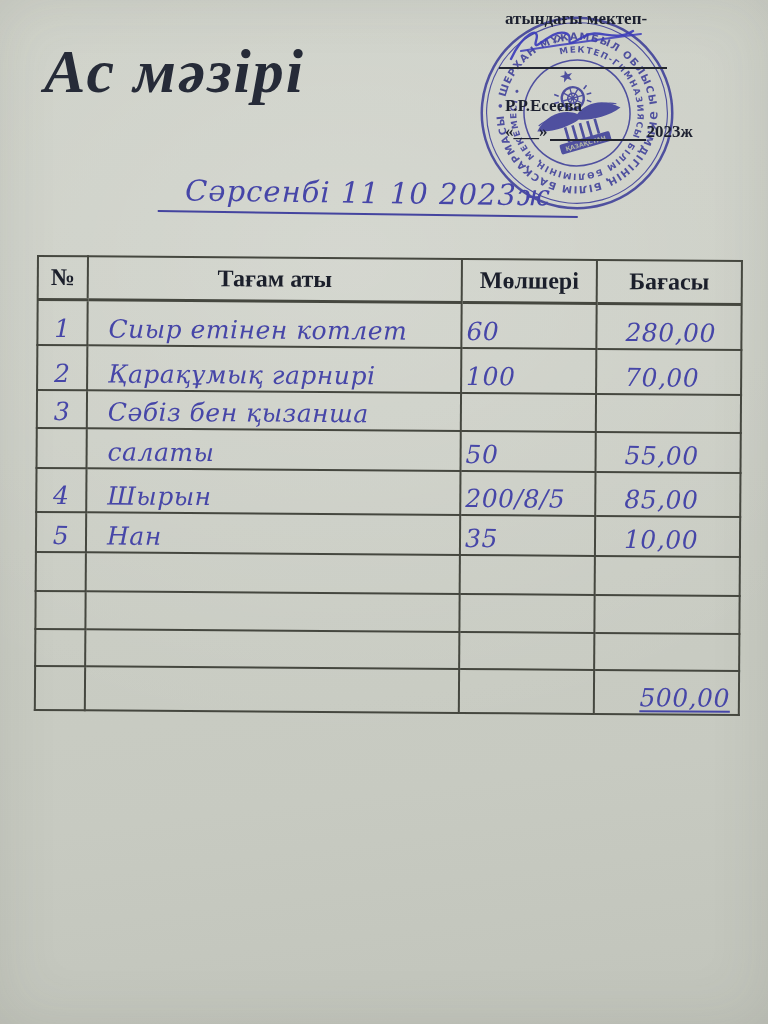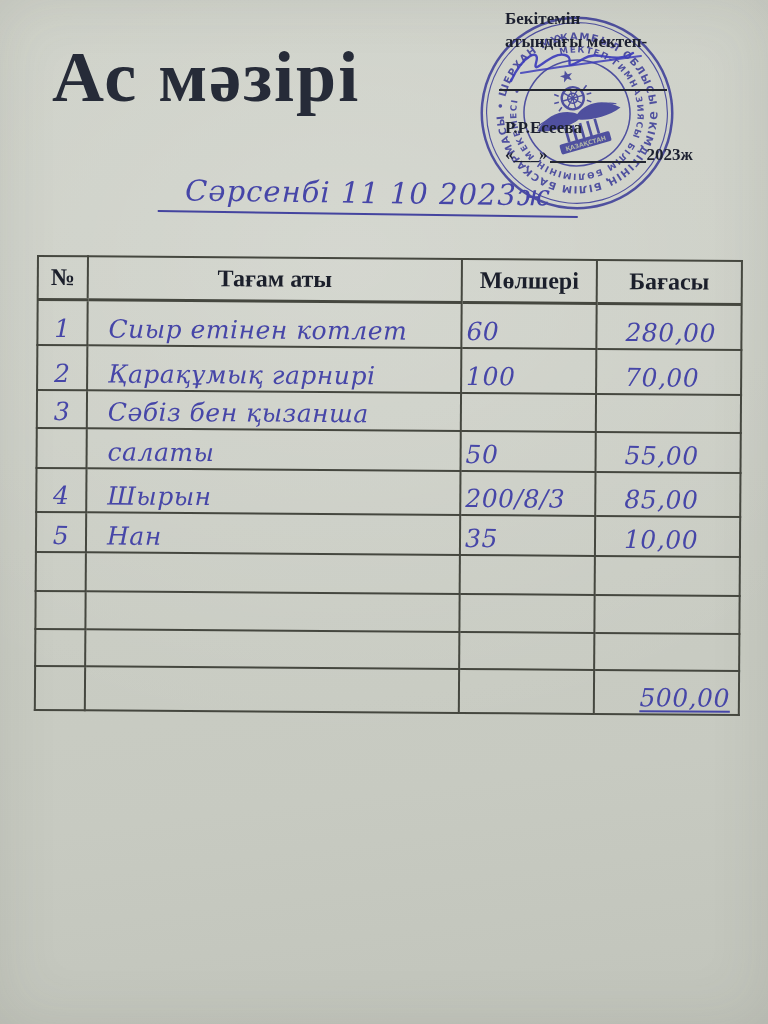--- a/index.html
+++ b/index.html
@@ -12,23 +12,24 @@
     position: relative;
     width: 768px; height: 1024px;
     background:
       radial-gradient(ellipse 900px 700px at 45% 25%, rgba(255,255,255,0.18), rgba(255,255,255,0) 70%),
       linear-gradient(173deg, #cdd0c7 0%, #cbcec5 40%, #c7cac1 75%, #c1c4bb 100%);
     box-shadow: inset 0 0 60px rgba(80,85,75,0.12);
   }
 
   
   .title {
-    position: absolute; left: 52px; top: 36px;
-    font-size: 72px; font-weight: 700; letter-spacing: 2px;
+    position: absolute; left: 44px; top: 36px;
+    font-size: 62px; font-weight: 700; letter-spacing: 2px;
     color: #262b38;
+    font-style: italic;
   }
 
   
   .approval {
     position: absolute; left: 505px; top: 8px; width: 255px;
     font-size: 17px; font-weight: 700; color: #1d2130;
     line-height: 22.5px;
   }
   .sig-area { position: relative; height: 46px; }
   .sig-line {
@@ -145,21 +146,20 @@
       <path class="ink" d="M-42,2 C-30,-4 -12,-3 0,3 M42,2 C30,-4 12,-3 0,3" stroke-width="1.2"></path>
 
       <path class="ink" d="M-16,11 L-16,27 M-8,11 L-8,29 M0,11 L0,29 M8,11 L8,29 M16,11 L16,27" stroke-width="2.8"></path>
 
       <rect class="fill" x="-27" y="27" width="54" height="10.5" rx="2"></rect>
       <text x="0" y="35.2" font-size="6.4" text-anchor="middle" style="fill:#ccd0c8">ҚАЗАҚСТАН</text>
     </g>
   </svg>
 
   <div class="approval">
-    <div>Бекітемін</div>
     <div>атындағы мектеп-</div>
     <div class="sig-area">
       <div class="sig-line"></div>
       <svg class="sig-svg" width="175" height="56" viewBox="0 0 175 56">
         <path d="M10,42 C22,16 40,8 35,24 C31,38 50,12 64,16 C76,19 58,34 82,20 C98,10 112,26 132,14" fill="none" stroke="#3d3dbb" stroke-width="2.4" stroke-linecap="round" opacity="0.92"></path>
         <path d="M20,34 C55,28 95,23 140,17" fill="none" stroke="#3d3dbb" stroke-width="2" stroke-linecap="round" opacity="0.85"></path>
       </svg>
     </div>
     <div class="signatory">Р.Р.Есеева</div>
     <div class="date-row"><span>«___»</span><span class="date-blank"></span><span>2023ж</span></div>
@@ -204,21 +204,21 @@
         </tr>
         <tr>
           <td class="hw c-no"></td>
           <td class="hw c-name">салаты</td>
           <td class="hw c-amt">50</td>
           <td class="hw c-price">55,00</td>
         </tr>
         <tr>
           <td class="hw c-no">4</td>
           <td class="hw c-name">Шырын</td>
-          <td class="hw c-amt">200/8/3</td>
+          <td class="hw c-amt">200/8/5</td>
           <td class="hw c-price">85,00</td>
         </tr>
         <tr>
           <td class="hw c-no">5</td>
           <td class="hw c-name">Нан</td>
           <td class="hw c-amt">35</td>
           <td class="hw c-price">10,00</td>
         </tr>
         <tr>
           <td class="hw c-no"></td>

